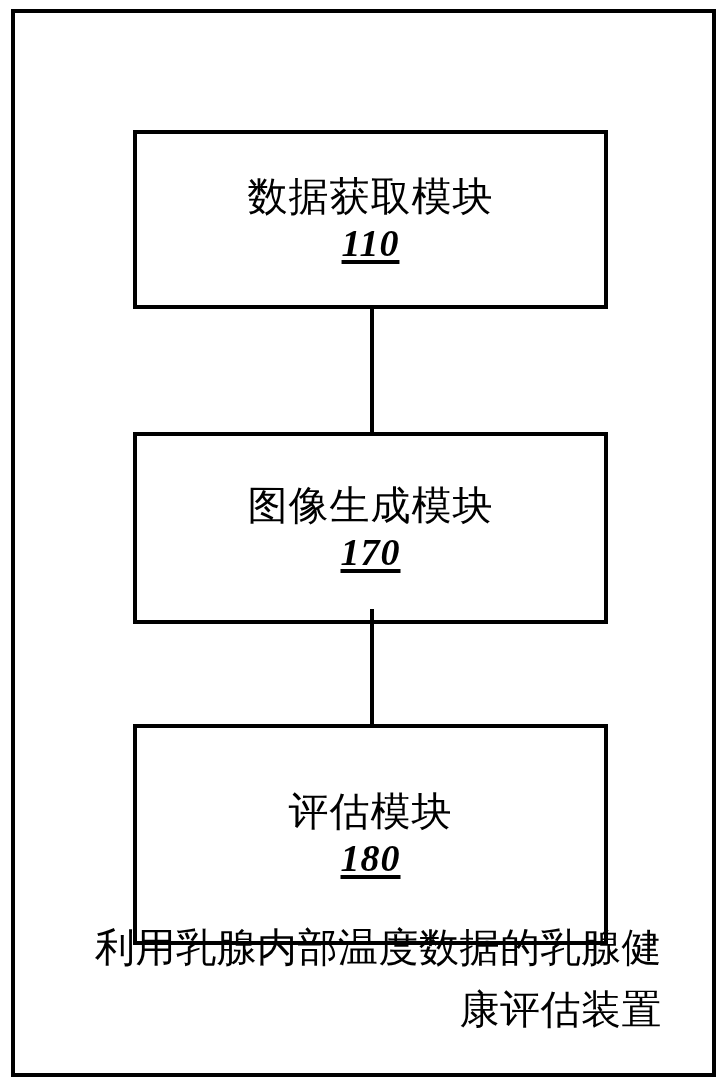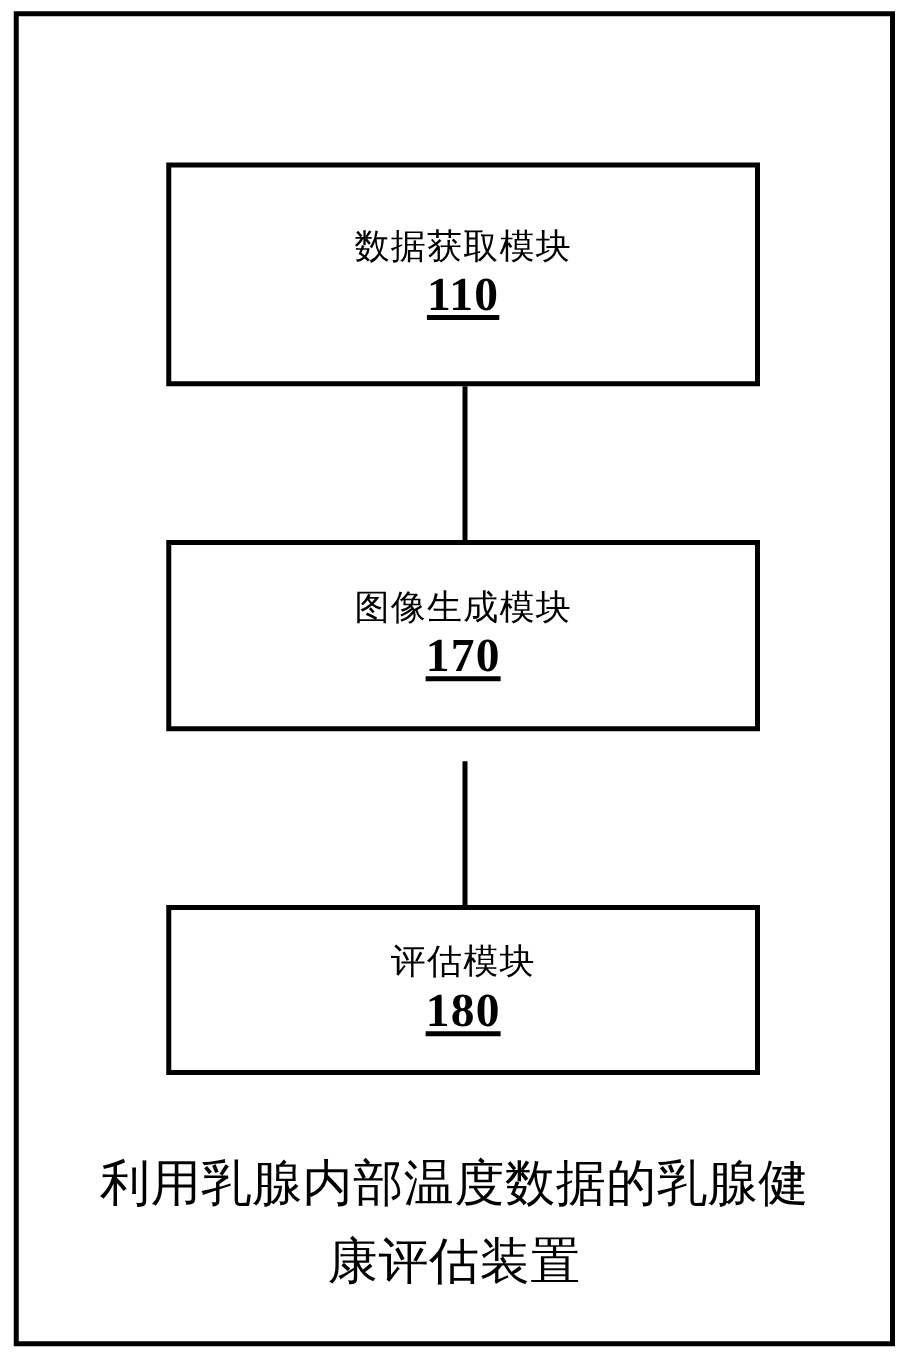--- a/index.html
+++ b/index.html
@@ -36,60 +36,61 @@
     width: 475px;           
     box-sizing: border-box;
     border: 4px solid #000000;
     background: #ffffff;
     display: flex;
     flex-direction: column;
     align-items: center;
     justify-content: center;
   }
   #module-box-1 { top: 117px; height: 179px; }   
-  #module-box-2 { top: 419px; height: 153px; }   
-  #module-box-3 { top: 711px; height: 136px; }   
+  #module-box-2 { top: 419px; height: 192px; }   
+  #module-box-3 { top: 711px; height: 221px; }   
 
   .module-title {
     font-family: "DejaVu Serif", "Liberation Serif", serif;
-    font-size: 28px;
+    font-size: 40px;
     line-height: 1.12;
     letter-spacing: 1px;
     white-space: nowrap;
     text-align: center;
   }
   .module-ref {
     font-family: "Liberation Serif", "DejaVu Serif", serif;
     font-size: 38px;
     line-height: 1.1;
     font-weight: 700;
     text-decoration: underline;
     text-underline-offset: 4px;
     text-decoration-thickness: 4px;
     letter-spacing: 1px;
     margin-top: 4px;
+    font-style: italic;
   }
 
   
   .connector {
     position: absolute;
     left: 355px;            
     width: 4px;
     background: #000000;
   }
   #connector-1-2 { top: 296px; height: 123px; }   
   #connector-2-3 { top: 596px; height: 115px; }   
 
   
   #figure-caption {
     position: absolute;
     left: 50px;
     top: 903px;             
     width: 597px;
-    text-align: center;
+    text-align: right;
     font-family: "DejaVu Serif", "Liberation Serif", serif;
     font-size: 40px;
     line-height: 1.55;
     letter-spacing: 0.5px;
     word-break: break-all;
   }
 </style>
 </head>
 <body>
 

